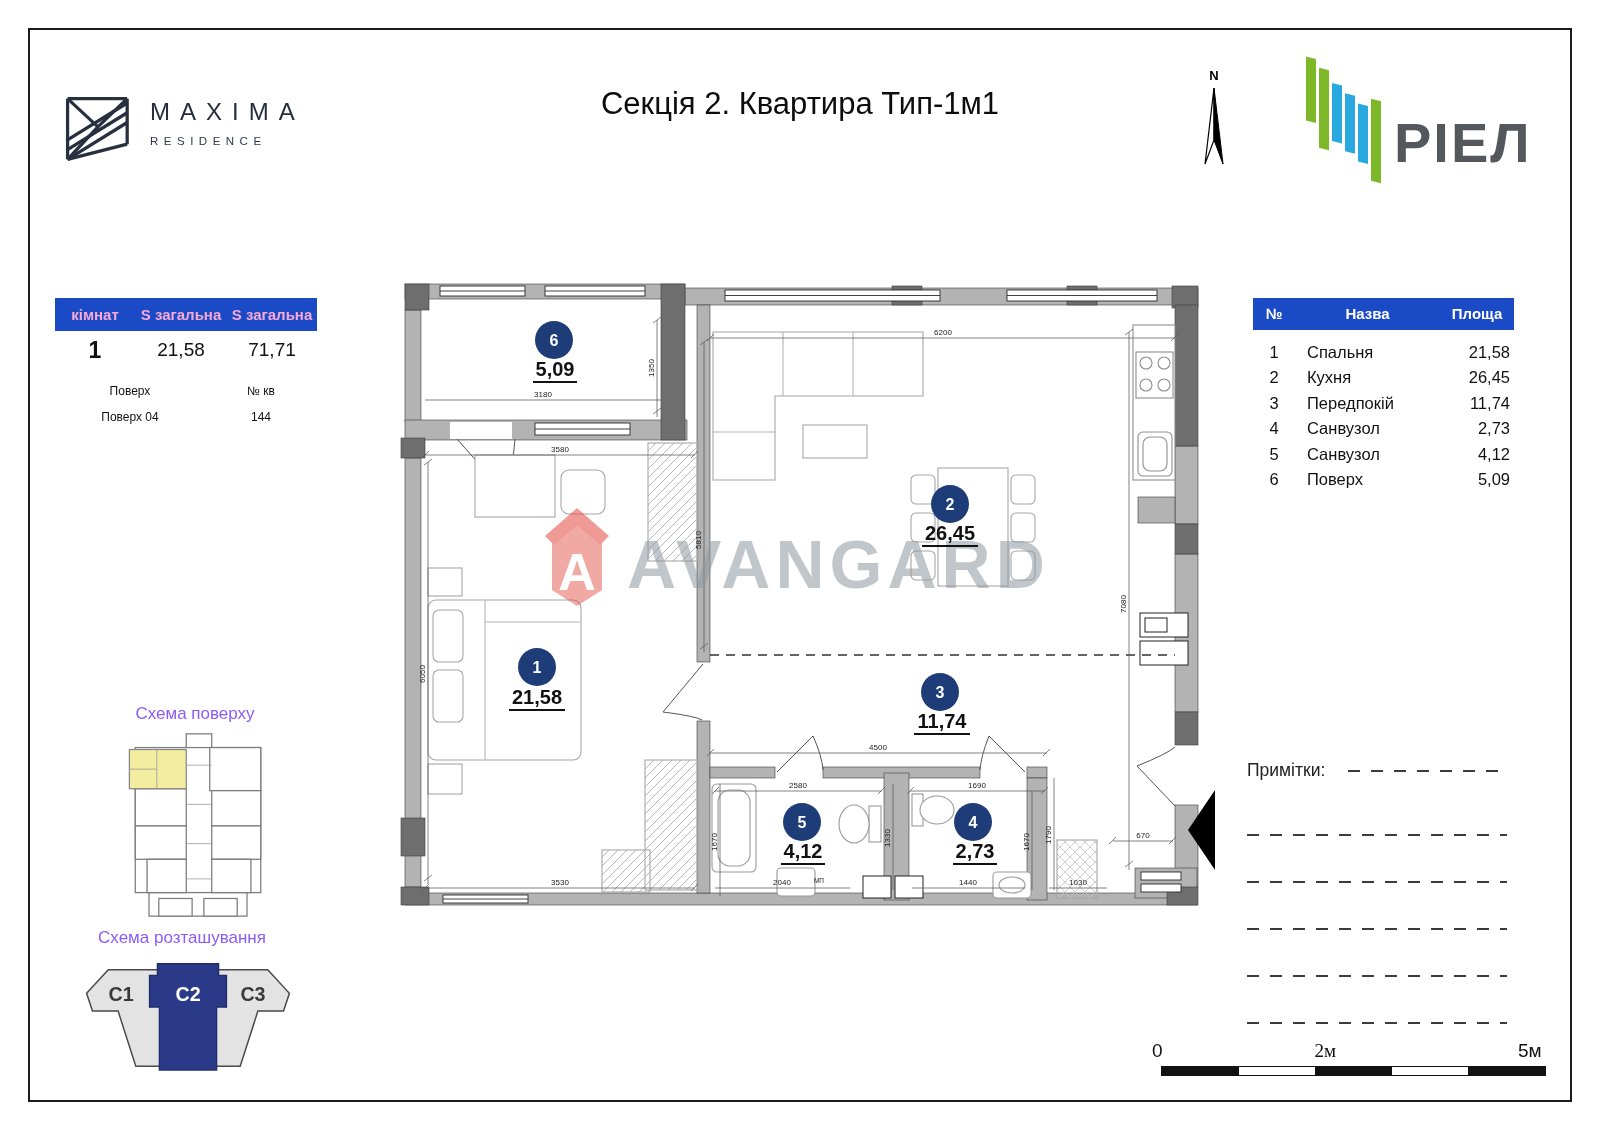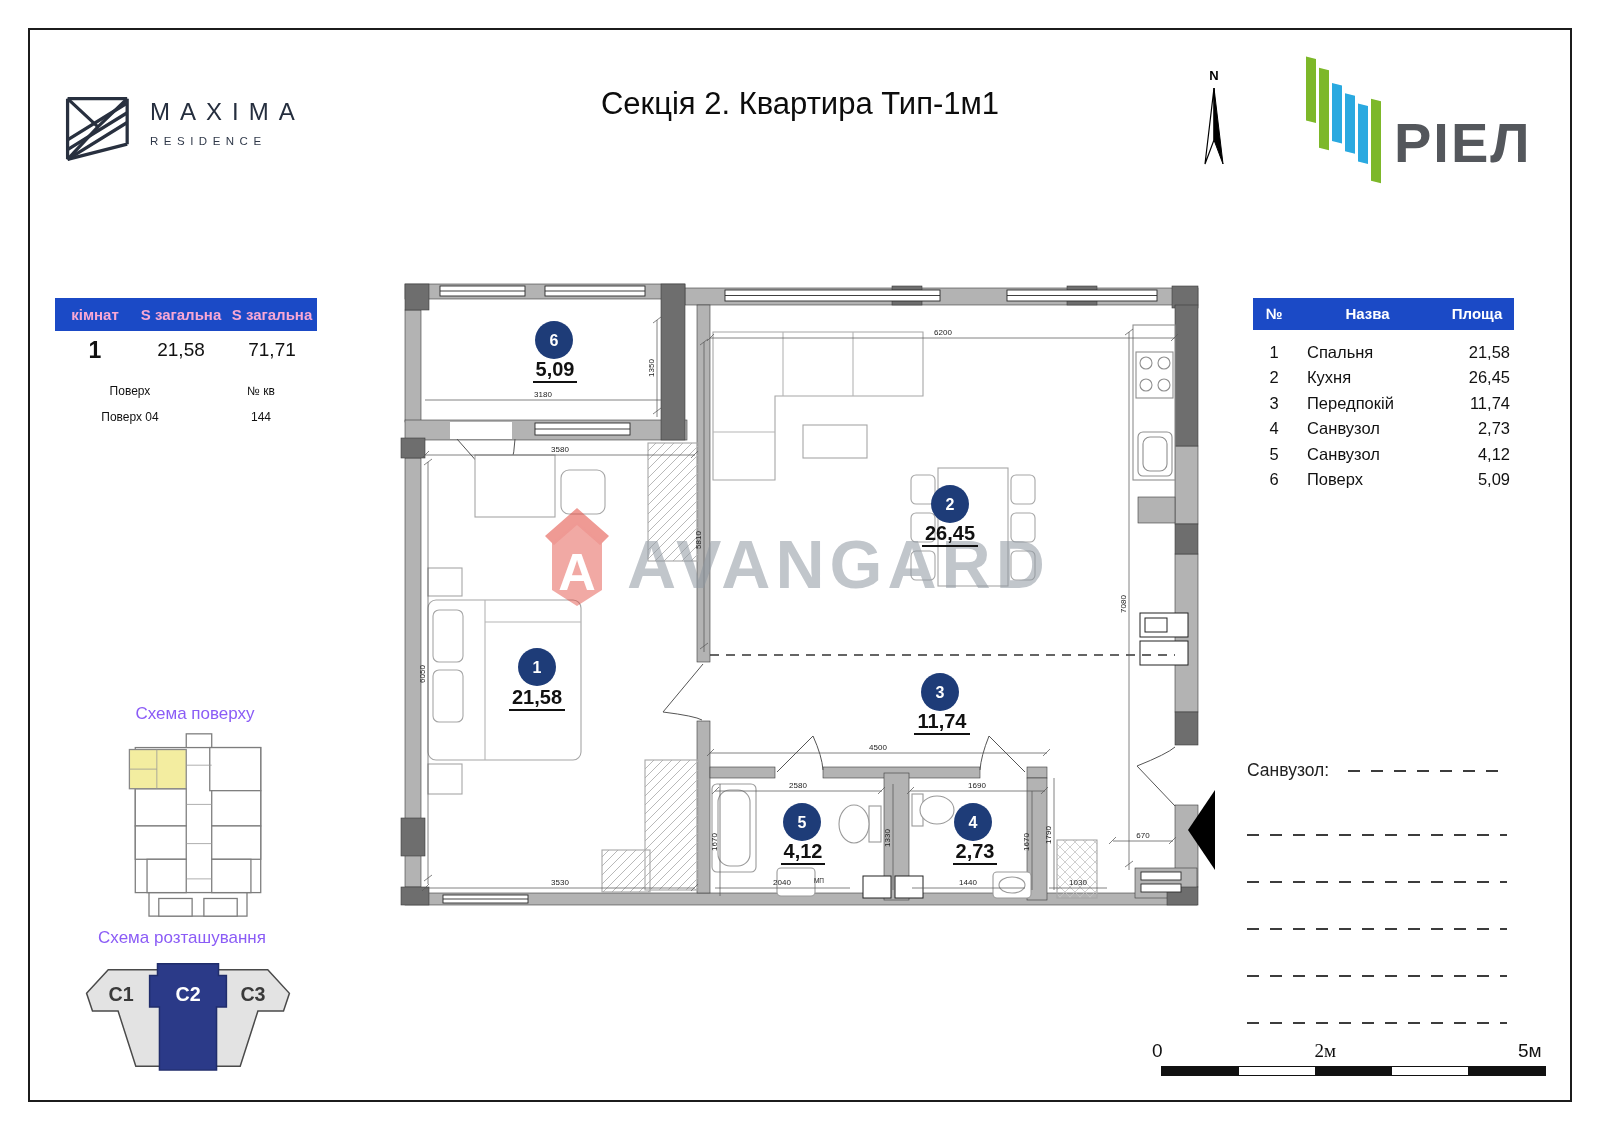--- a/index.html
+++ b/index.html
@@ -193,21 +193,21 @@
       <div class="rc3">4,12</div>
     </div>
     <div class="room-row">
       <div class="rc1">6</div>
       <div class="rc2">Поверх</div>
       <div class="rc3">5,09</div>
     </div>
   </div>
 </div>
 
-<div class="abs notes-label">Санвузол:</div>
+<div class="abs notes-label">Примітки:</div>
 <div class="abs dash dash-inline"></div>
 <div class="abs dash dash-row" style="top:834px;"></div>
 <div class="abs dash dash-row" style="top:881px;"></div>
 <div class="abs dash dash-row" style="top:928px;"></div>
 <div class="abs dash dash-row" style="top:975px;"></div>
 <div class="abs dash dash-row" style="top:1022px;"></div>
 
 <div class="abs sb-label" style="left:1152px;top:1040px;">0</div>
 <div class="abs sb-label" style="left:1296px;top:1040px;width:40px;text-align:right;font-family:Liberation Serif, serif;">2м</div>
 <div class="abs sb-label" style="left:1518px;top:1040px;">5м</div>

